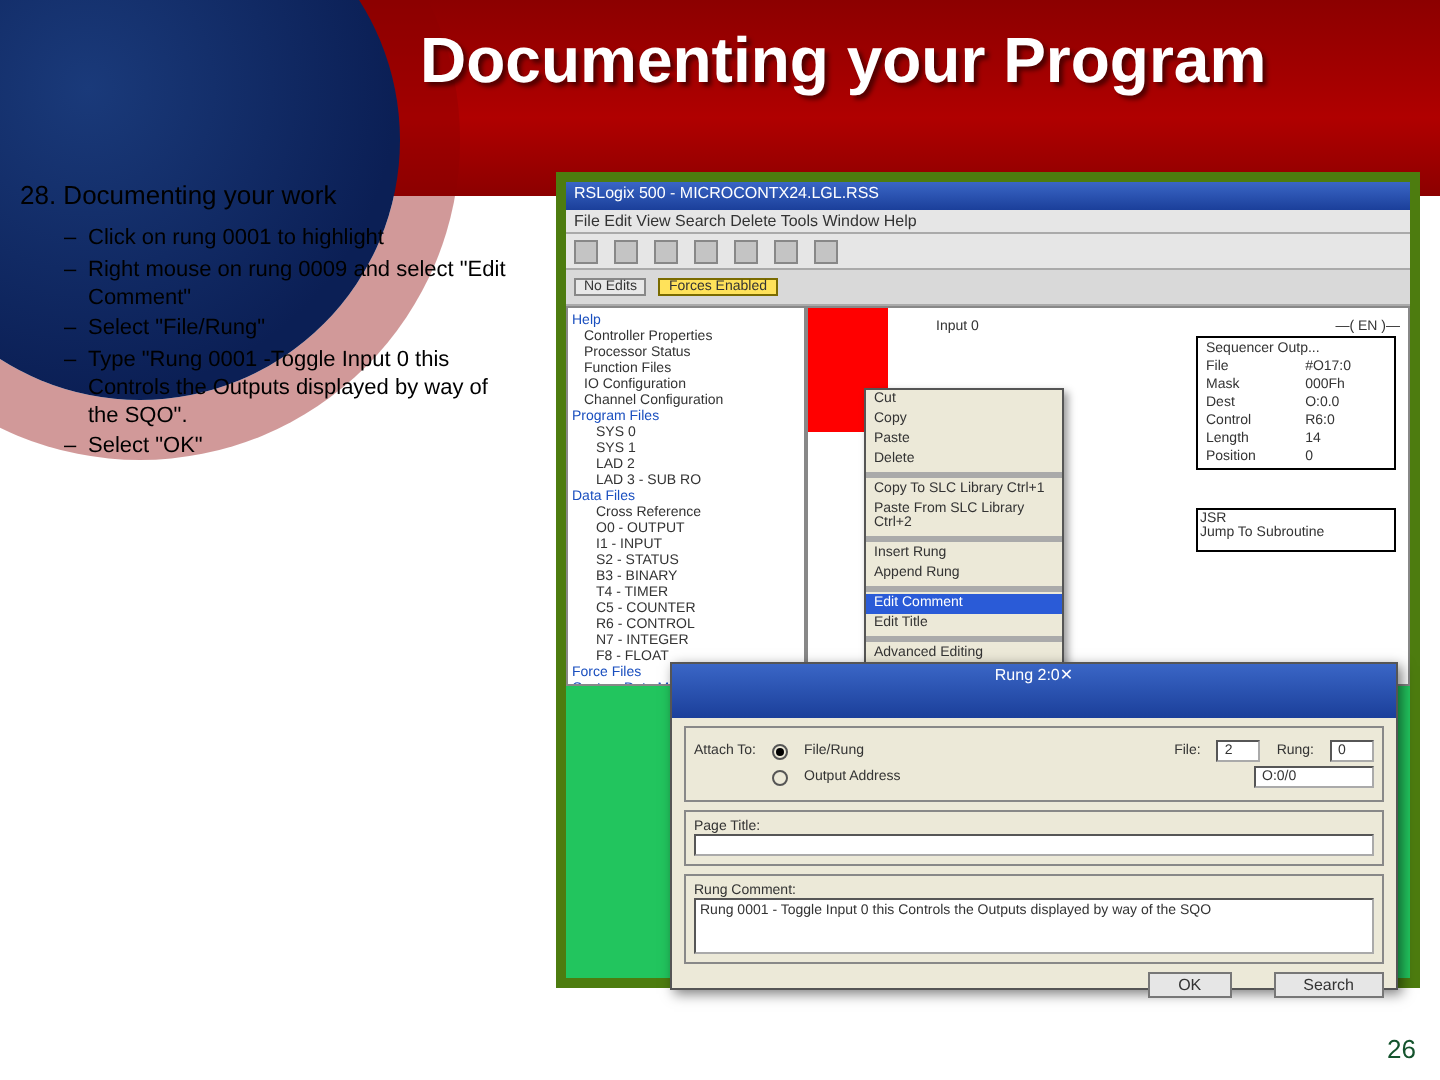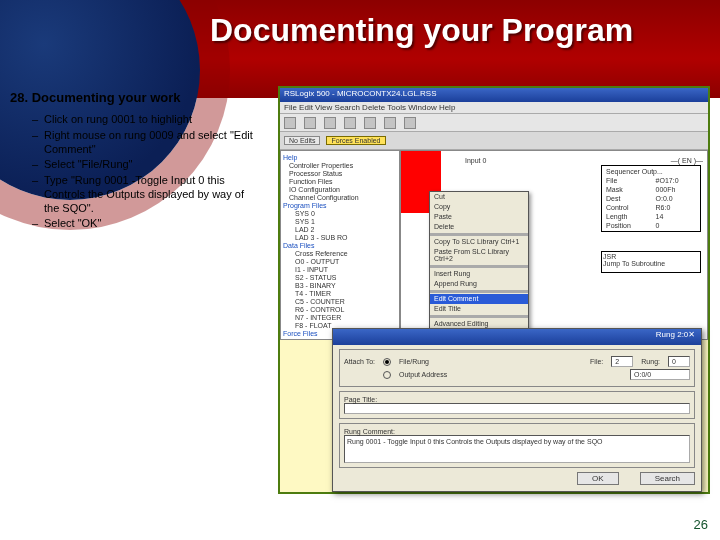--- a/index.html
+++ b/index.html
@@ -1,25 +1,25 @@
 <!DOCTYPE html>
 <html><head>
 <meta charset="utf-8">
 <style>
   *{box-sizing:border-box;margin:0;padding:0;font-family:Arial,sans-serif}
   body{width:720px;height:540px;background:#fff;position:relative;overflow:hidden}
   .banner{position:absolute;top:0;left:0;right:0;height:98px;background:linear-gradient(to bottom,#8c0000 0%,#b00000 60%,#8c0000 100%)}
   .banner::before{content:"";position:absolute;left:-60px;top:-60px;width:260px;height:260px;border-radius:50%;background:radial-gradient(circle at 40% 40%,#1a3a7a 0%,#0b1f55 70%);box-shadow:0 0 0 30px rgba(140,0,0,.4)}
   .banner-title{position:absolute;left:210px;top:12px;font-size:32px;font-weight:bold;color:#fff;text-shadow:2px 2px 2px rgba(0,0,0,.5)}
   .notes{position:absolute;left:10px;top:90px;width:262px;font-size:11px;color:#000}
-  .notes-h{font-weight:bold;font-size:13px;margin-bottom:8px}
+  .notes-h{font-weight:normal;font-size:13px;margin-bottom:8px}
   .notes ul{list-style:none;padding-left:6px}
   .notes li{position:relative;padding-left:12px;margin:2px 16px;line-height:1.25}
   .notes li::before{content:"–";position:absolute;left:0}
-  .shot{position:absolute;left:278px;top:86px;width:432px;height:408px;border:2px solid #4d7c0f;background:#fef9c3;font-size:8px;color:#333}
+  .shot{position:absolute;left:278px;top:86px;width:432px;height:408px;border:5px solid #4d7c0f;background:#22c55e;font-size:8px;color:#333}
   .tbar{height:14px;background:linear-gradient(#3a66c6,#1b3f9a);color:#fff;padding:1px 4px;font-size:8px}
   .mbar{height:12px;background:#e6e6e6;padding:1px 4px;font-size:8px;border-bottom:1px solid #aaa}
   .tbar2{height:18px;background:#e6e6e6;border-bottom:1px solid #aaa;padding:2px 4px;display:flex;gap:8px;align-items:center}
   .ico{width:12px;height:12px;background:#c4c4c4;display:inline-block;border:1px solid #888}
   .strip{height:18px;background:#d9d9d9;padding:2px 4px;display:flex;gap:6px;font-size:7px;align-items:center;border-bottom:1px solid #aaa}
   .btnsm{background:#e8e8e8;border:1px solid #888;padding:0 4px;font-size:7px}
   .forces{background:#ffe25a;border:1px solid #7a6b00;padding:0 4px}
   .inner{display:flex;height:190px}
   .tree{width:120px;background:#fff;border:1px solid #888;font-size:7px;padding:2px;overflow:hidden}
   .tree div{white-space:nowrap;margin:1px 0}
@@ -32,21 +32,21 @@
   .ctxmenu{position:absolute;left:28px;top:40px;width:100px;background:#ece9d8;border:1px solid #555;font-size:7px;box-shadow:2px 2px 4px rgba(0,0,0,.4)}
   .ctxmenu div{padding:1px 4px;border-bottom:1px solid transparent}
   .ctxmenu .hl{background:#2a5bd7;color:#fff}
   .sep{height:1px;background:#aaa;margin:1px 0}
   .sqo{position:absolute;right:6px;top:14px;width:100px;font-size:7px;border:1px solid #000}
   .sqo .hd{background:#fff}
   .sqo td{padding:0 2px}
   .out{position:absolute;right:4px;top:6px;font-size:7px}
   .jsr{position:absolute;right:6px;top:100px;width:100px;height:22px;border:1px solid #000;font-size:7px;padding:1px}
   .dialog{position:absolute;left:52px;top:240px;right:6px;height:164px;background:#ece9d8;border:1px solid #555;box-shadow:2px 2px 6px rgba(0,0,0,.5);font-size:8px}
-  .dialog .dt{height:16px;background:linear-gradient(#3a66c6,#1b3f9a);color:#fff;padding:1px 6px;display:flex;justify-content:flex-end}
+  .dialog .dt{height:27px;background:linear-gradient(#3a66c6,#1b3f9a);color:#fff;padding:1px 6px;display:flex;justify-content:center}
   .dgrp{border:1px solid #888;margin:4px 6px;padding:4px;font-size:7px;background:#ece9d8}
   .row{display:flex;gap:8px;align-items:center;margin:2px 0}
   .inp{background:#fff;border:1px inset #aaa;padding:1px 3px;font-size:7px;min-height:11px}
   .ta{background:#fff;border:1px inset #aaa;height:28px;font-size:7px;padding:2px}
   .dbtns{display:flex;justify-content:flex-end;gap:21px;margin:4px 6px}
   .dbtn{background:#e6e6e6;border:1px solid #777;padding:1px 14px;font-size:8px}
   .pgnum{position:absolute;right:12px;bottom:8px;color:#14532d;font-size:13px}
   .radio{width:8px;height:8px;border-radius:50%;border:1px solid #555;display:inline-block;vertical-align:middle}
   .radio.on::after{content:"";display:block;width:4px;height:4px;background:#000;border-radius:50%;margin:1px}
 </style>

